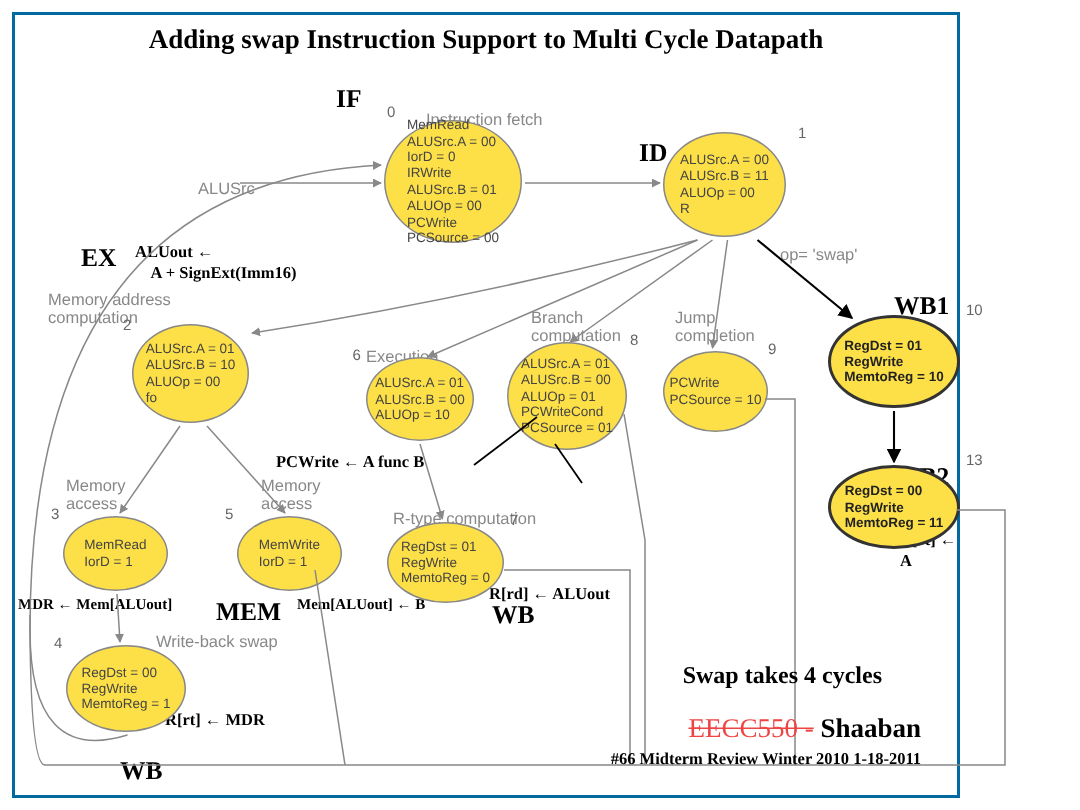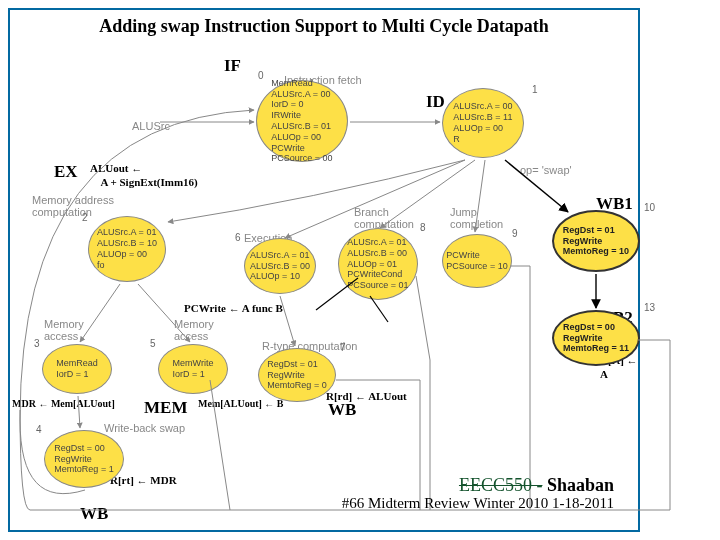--- a/index.html
+++ b/index.html
@@ -5,22 +5,22 @@
   html,body{margin:0;padding:0;width:720px;height:540px;font-family:"Times New Roman",serif;background:#fff}
   .frame{position:absolute;left:8px;top:8px;width:632px;height:524px;border:2px solid #0369a1;box-sizing:border-box}
   .title{position:absolute;left:0;right:0;top:6px;text-align:center;font-weight:bold;font-size:18px}
   .stage{position:absolute;font-weight:bold;font-size:17px}
   .note{position:absolute;font-size:11px;font-weight:bold;line-height:1.25}
   .node{position:absolute;border:1px solid #888;border-radius:50%;background:#fde047;display:flex;align-items:center;justify-content:center;text-align:left;font-size:9px;color:#444;line-height:1.2;font-family:Arial,Helvetica,sans-serif;padding:4px;box-sizing:border-box}
   .blk{color:#222;border-color:#333;font-weight:600}
   .start{position:absolute;font-size:11px;color:#888;font-family:Arial,Helvetica,sans-serif}
   .num{position:absolute;font-size:10px;color:#666;font-family:Arial,Helvetica,sans-serif}
   .footer1{position:absolute;right:24px;bottom:34px;font-size:18px}
-  .footer1 .a{text-decoration:line-through;color:#14532d}
-  .footer2{position:absolute;right:24px;bottom:18px;font-size:15px;font-weight:normal}
+  .footer1 .a{text-decoration:line-through;color:#ef4444}
+  .footer2{position:absolute;right:24px;bottom:18px;font-size:11px;font-weight:bold}
   .swap-note{position:absolute;right:50px;bottom:70px;font-weight:bold;font-size:16px}
   svg{position:absolute;left:0;top:0}
 </style>
 </head>
 <body>
 
 <div class="frame">
   <div class="title">Adding swap  Instruction Support to Multi Cycle Datapath</div>
 
   <div class="stage" style="left:214px;top:46px">IF</div>
@@ -141,18 +141,19 @@
     <path d="M628 330 L660 330 L660 500 L300 500 L20 500 Q10 500 10 400" stroke="#888" fill="none"></path>
     <path d="M326 370 L410 370 L410 500" stroke="#888" fill="none"></path>
     <path d="M500 256 L520 256 L520 500" stroke="#888" fill="none"></path>
     <path d="M406 266 L420 350 L420 500" stroke="#888" fill="none"></path>
     <path d="M200 370 L220 500" stroke="#888" fill="none"></path>
 
     <line x1="306" y1="300" x2="348" y2="268" stroke="#000" stroke-width="1.2"></line>
     <line x1="378" y1="312" x2="360" y2="286" stroke="#000" stroke-width="1.2"></line>
   </svg>
 
+  <div class="swap-note">Swap takes 4 cycles</div>
 
   <div class="footer1">
     <span class="a">EECC550 -</span> <b>Shaaban</b>
   </div>
   <div class="footer2">#66   Midterm Review   Winter 2010  1-18-2011</div>
 </div>
 
 </body></html>

